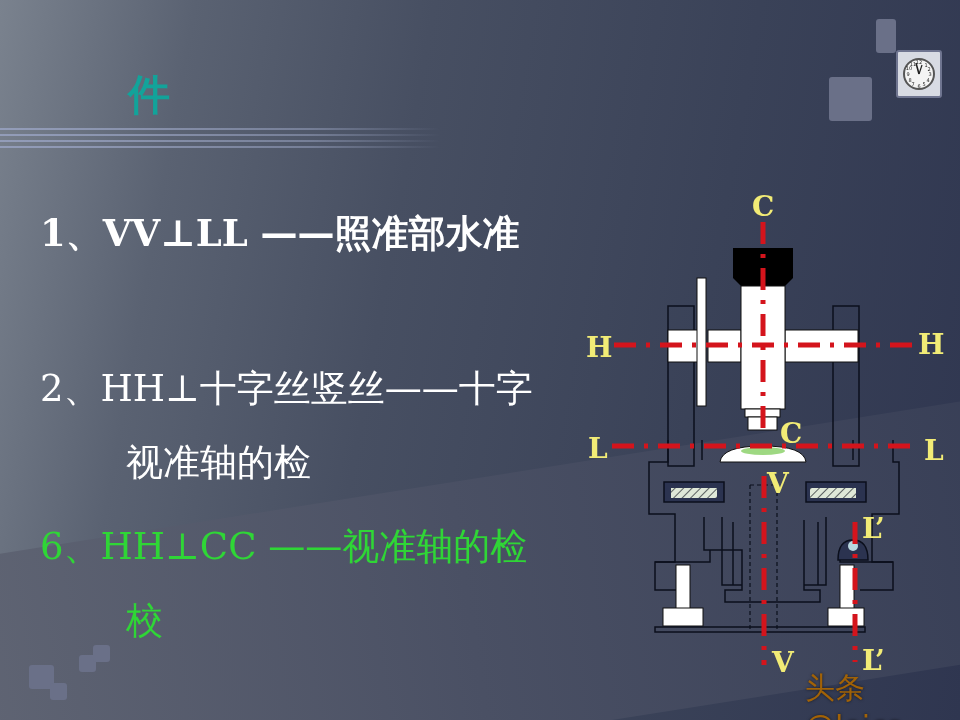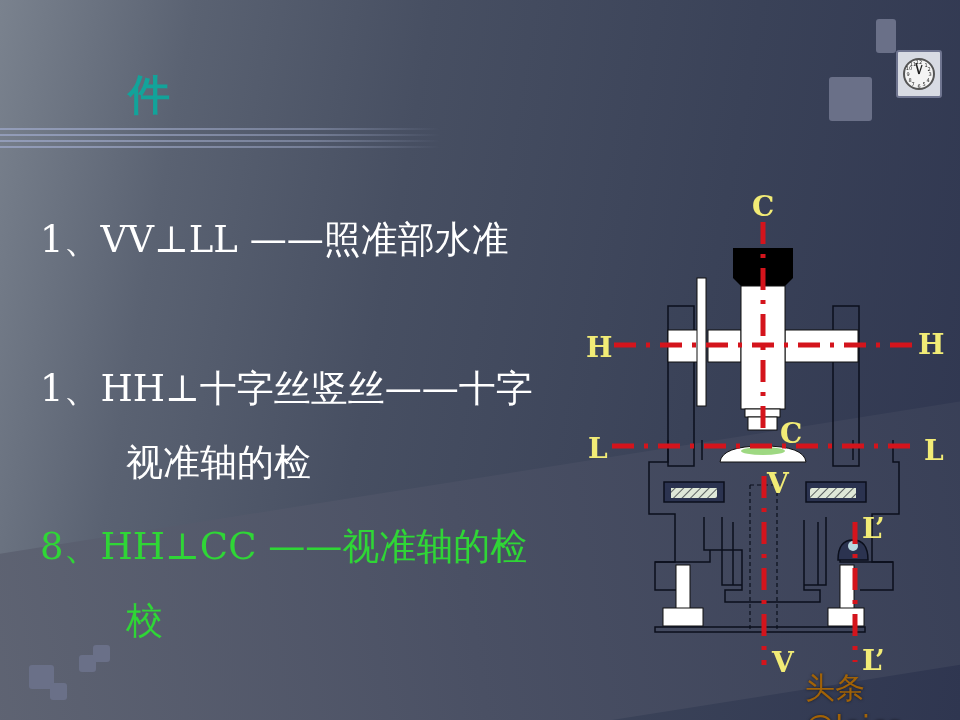--- a/index.html
+++ b/index.html
@@ -79,29 +79,29 @@
 
 <div class="sq" style="left:29px;top:665px;width:25px;height:24px;"></div>
 <div class="sq" style="left:50px;top:683px;width:17px;height:17px;"></div>
 <div class="sq" style="left:79px;top:655px;width:17px;height:17px;"></div>
 <div class="sq" style="left:93px;top:645px;width:17px;height:17px;"></div>
 
 <div class="title">
   <span class="cont">件</span>
 </div>
 
-<div class="item" style="top:203px;">
+<div class="item" style="top:196px;font-weight:bold;">
   <span>1、VV⊥LL ——照准部水准</span>
 </div>
 <div class="item" style="top:352px;">
-  <span>1、HH⊥十字丝竖丝——十字</span>
+  <span>2、HH⊥十字丝竖丝——十字</span>
   <span class="cont">视准轴的检</span>
 </div>
 <div class="item green" style="top:510px;">
-  <span>8、HH⊥CC ——视准轴的检</span>
+  <span>6、HH⊥CC ——视准轴的检</span>
   <span class="cont">校</span>
 </div>
 
 <svg class="diagram" width="960" height="720" viewBox="0 0 960 720">
   <defs>
     <pattern id="hatch" width="6" height="6" patternUnits="userSpaceOnUse" patternTransform="rotate(45)">
       <rect width="6" height="6" fill="#dfe8d8"></rect>
       <line x1="0" y1="0" x2="0" y2="6" stroke="#5a6060" stroke-width="2"></line>
     </pattern>
   </defs>

